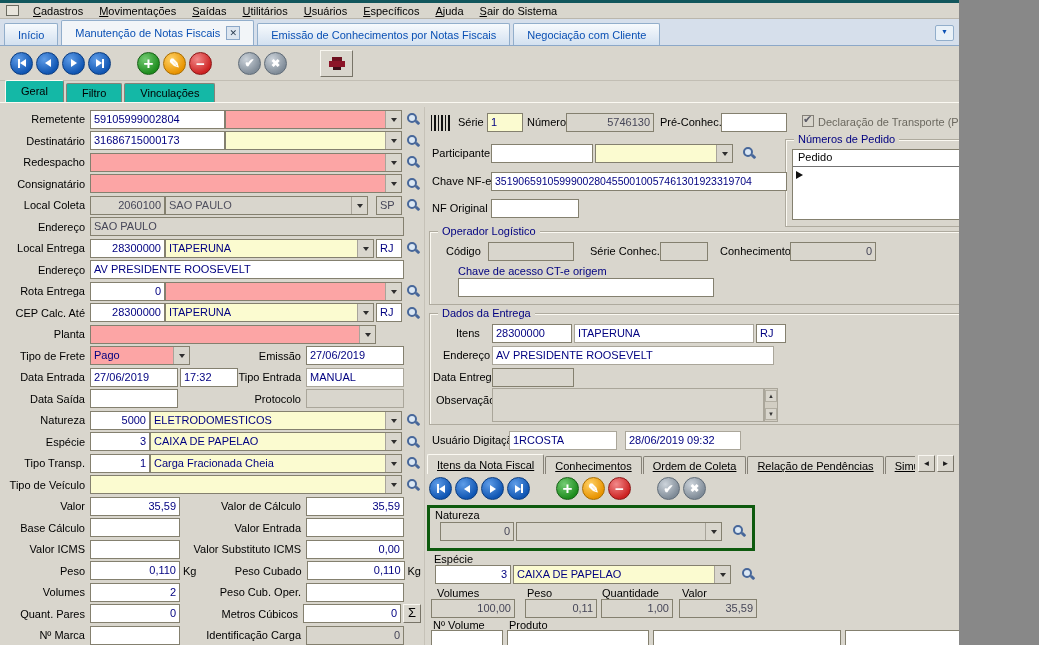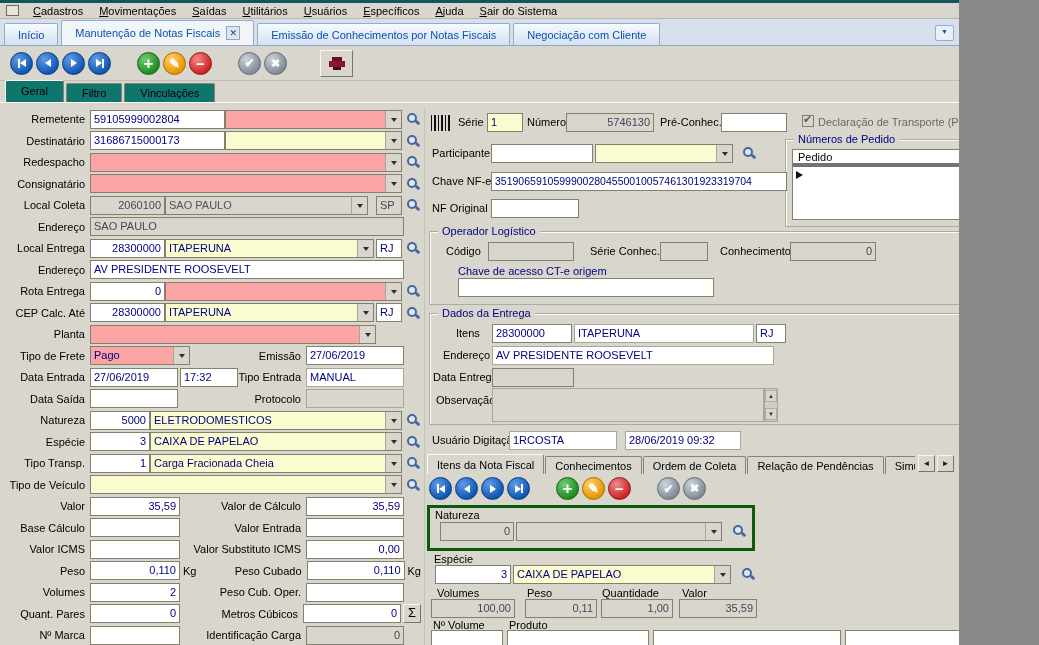--- a/index.html
+++ b/index.html
@@ -41,21 +41,21 @@
   .gap20 { width:20px; flex:none; }
   .printbtn { width:33px; height:27px; margin-left:30px; background:#d9d6cd; border:1px solid; border-color:#f8f6f0 #787468 #787468 #f8f6f0; display:flex; align-items:center; justify-content:center; cursor:pointer; }
   .printer-icon { position:relative; width:16px; height:13px; }
   .printer-icon i { position:absolute; display:block; }
   .p-top  { left:3px; top:0; width:10px; height:4px; background:#6e1020; }
   .p-body { left:0; top:4px; width:16px; height:6px; background:#8c1428; }
   .p-out  { left:4px; top:10px; width:8px; height:3px; background:#3c0e18; }
 
   
   .subtabs { display:flex; align-items:flex-end; height:22px; padding-left:5px; border-bottom:1px solid #fbf9f2; }
-  .stab { height:19px; line-height:19px; padding:0 15px; background:#0f766e; border:1px solid #868278; border-bottom:none; border-radius:2px 2px 0 0; margin-right:2px; cursor:pointer;text-align:right; }
+  .stab { height:19px; line-height:19px; padding:0 15px; background:#14b8a6; border:1px solid #868278; border-bottom:none; border-radius:2px 2px 0 0; margin-right:2px; cursor:pointer;text-align:right; }
   .stab.active { height:22px; line-height:21px; border-color:#fbf9f2 #868278 #d9d6cd #fbf9f2; position:relative; z-index:2; }
 
   
   .form { display:flex; height:542px; padding-top:4px; }
   .left { width:424px; flex:none; padding:2px 0 0 2px; }
   .lrow { display:flex; align-items:center; height:20px; margin-bottom:1.5px; padding-right:20px; }
   .lrow.hs { padding-right:3px; }
   .lbl { width:88px; flex:none; text-align:right; padding-right:5px; white-space:nowrap; overflow:hidden; }
   .midlbl { flex:1; text-align:right; padding-right:5px; white-space:nowrap; }
   .fld { height:19px; line-height:17px; border:1px solid #84806f; background:#fff; color:#000080; padding:0 3px; overflow:hidden; white-space:nowrap; flex:none; }
@@ -83,29 +83,29 @@
   .abs { position:absolute; }
   .rlbl { white-space:nowrap; }
   .grp { position:absolute; border:1px solid #aeaa9e; box-shadow:inset 1px 1px 0 #fbf9f2; }
   .gtitle { position:absolute; top:-7px; left:8px; background:#d9d6cd; padding:0 4px; color:#000080; white-space:nowrap; }
   .cb { width:12px; height:12px; border:1px solid #848078; background:#d9d6cd; position:relative; }
   .cb.checked::after { content:"✔"; position:absolute; left:0; top:-3px; font-size:11px; color:#5c5c68; }
   .cblabel { color:#6b685f; }
   .barcode { width:21px; height:16px; background:repeating-linear-gradient(90deg,#101010 0 1.5px,transparent 1.5px 3.5px); }
   .grid { position:absolute; background:#fff; border:1px solid #84806f; display:flex; }
   .gmain { flex:1; display:flex; flex-direction:column; min-width:0; }
-  .ghead { height:17px; border-bottom:4px solid #737373; border-right:1px solid #c8c8c8; background:#fff; padding:1px 5px; }
+  .ghead { height:17px; border-bottom:1px solid #737373; border-right:1px solid #c8c8c8; background:#fff; padding:1px 5px; }
   .gbody { flex:1; position:relative; }
   .marker { position:absolute; left:3px; top:4px; width:0; height:0; border:4px solid transparent; border-left:7px solid #101010; }
   .gscroll { width:15px; flex:none; background:#d2cec3; border-left:1px solid #84806f; display:flex; flex-direction:column; justify-content:space-between; align-items:center; padding:1px 0; }
   .sbtn { width:12px; height:12px; font-size:6px; line-height:11px; text-align:center; color:#333; background:#d9d6cd; border:1px solid #b2ae a2; border:1px solid #b2aea2; cursor:pointer; }
   .sb-up::before { content:"▲"; }
   .sb-down::before { content:"▼"; }
   .obs-scroll { position:absolute; display:flex; flex-direction:column; justify-content:space-between; align-items:center; width:14px; border:1px solid #aaa69a; background:#d2cec3; padding:1px 0; }
-  .dtabs { position:absolute; display:flex; align-items:flex-end; }
+  .dtabs { position:absolute; display:flex; align-items:flex-end;text-decoration:underline; }
   .dtab { height:18px; line-height:18px; padding:0 9px; background:#d9d6cd; border:1px solid #868278; border-bottom:none; border-radius:2px 2px 0 0; margin-right:1px; white-space:nowrap; cursor:pointer; }
   .dtab.active { height:20px; line-height:20px; border-color:#fbf9f2 #868278 #d9d6cd #fbf9f2; }
   .arrbtn { position:absolute; width:17px; height:17px; border:1px solid; border-color:#f8f6f0 #787468 #787468 #f8f6f0; background:#d9d6cd; text-align:center; line-height:15px; font-size:8px; color:#1a1a1a; cursor:pointer; }
   .arr-l::before { content:"◄"; }
   .arr-r::before { content:"►"; }
   .itoolbar { position:absolute; left:4px; top:370px; display:flex; align-items:center; gap:3px; }
   .green-grp { position:absolute; border:3px solid #0e5a0e; }
   .area { position:absolute; border:1px solid #aaa69a; background:#d9d6cd; }
 </style>
 </head>

